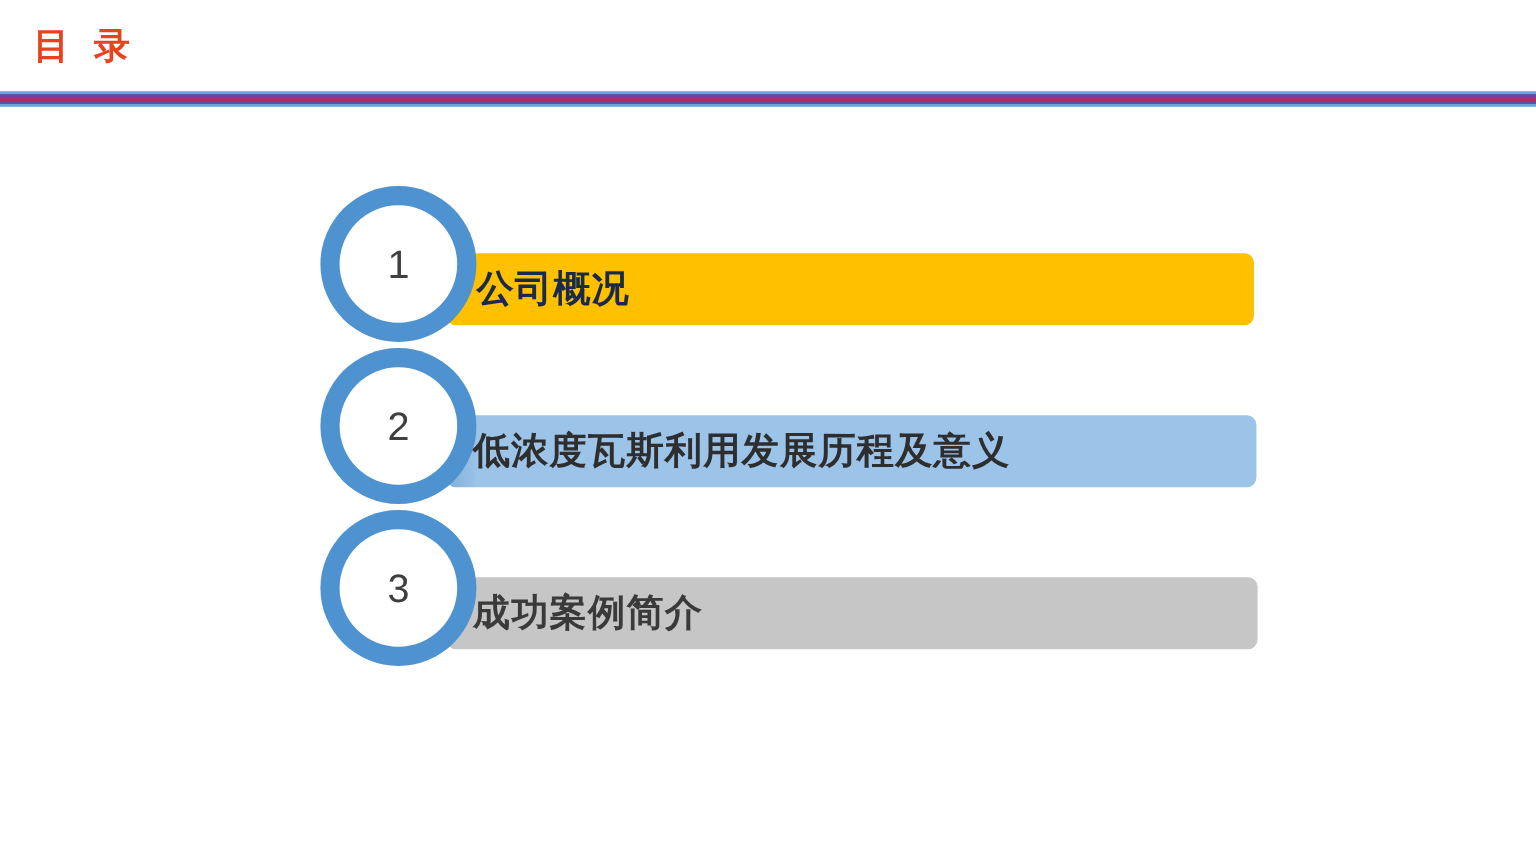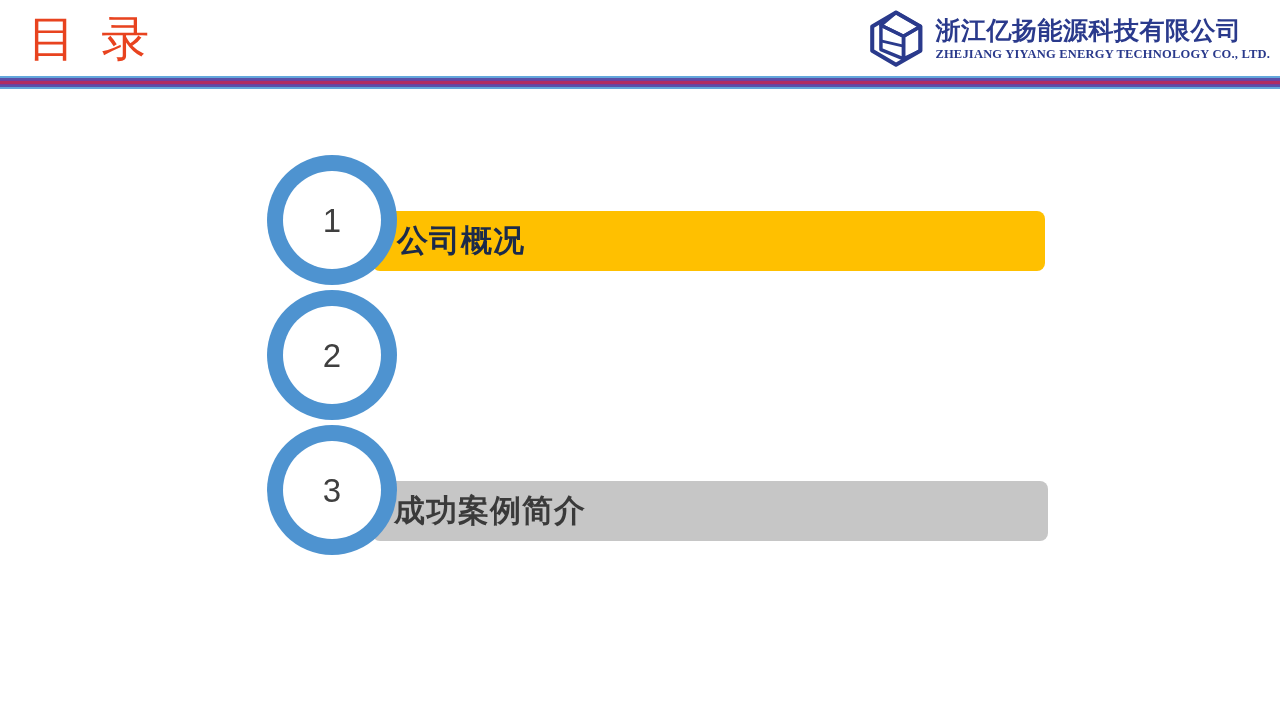--- a/index.html
+++ b/index.html
@@ -25,22 +25,22 @@
     left: 0; top: 0;
     width: 1280px;
     height: 80px;
     background: #ffffff;
   }
 
   #slide-title {
     position: absolute;
     left: 28px;
     top: 16px;
-    font-size: 48px;
-    font-weight: 400;
+    font-size: 30px;
+    font-weight: 700;
     color: #E8431F;
     letter-spacing: 6px;
     line-height: 46px;
     white-space: nowrap;
   }
 
   
   #logo-block {
     position: absolute;
     right: 10px;
@@ -186,54 +186,41 @@
 </style>
 </head>
 <body>
 
 <div id="slide">
 
   <div id="header">
 
     <div id="slide-title">目 录</div>
 
-    <div id="logo-block">
-
-      <svg id="logo-mark" viewBox="0 0 100 100">
-        <polygon points="50,6 92,30 92,72 50,96 9,72 9,30" fill="none" stroke="#2A3A8C" stroke-width="7" stroke-linejoin="round"></polygon>
-        <polygon points="50,6 92,30 63,47 24,28" fill="none" stroke="#2A3A8C" stroke-width="6" stroke-linejoin="round"></polygon>
-        <polygon points="63,47 92,30 92,72 63,86" fill="none" stroke="#2A3A8C" stroke-width="6" stroke-linejoin="round"></polygon>
-        <polygon points="24,28 63,47 63,86 24,70" fill="none" stroke="#2A3A8C" stroke-width="6" stroke-linejoin="round"></polygon>
-        <line x1="24" y1="55" x2="63" y2="64" stroke="#2A3A8C" stroke-width="5"></line>
-      </svg>
-
-      <div id="logo-text">
-        <div id="logo-cn">浙江亿扬能源科技有限公司</div>
-        <div id="logo-en">ZHEJIANG YIYANG ENERGY TECHNOLOGY CO., LTD.</div>
-      </div>
-
-    </div>
   </div>
 
   <div id="divider"></div>
 
   <div id="contents">
 
     <div class="toc-row" id="toc-row-1">
       <div class="toc-bar">
         <span class="toc-bar-label">公司概况</span>
       </div>
       <div class="toc-ring">
         <div class="toc-ring-inner">
           <span class="toc-number">1</span>
         </div>
       </div>
     </div>
 
     <div class="toc-row" id="toc-row-2">
+      <div class="toc-bar">
+        <span class="toc-bar-label">低浓度瓦斯利用发展历程及意义</span>
+      </div>
       <div class="toc-ring">
         <div class="toc-ring-inner">
           <span class="toc-number">2</span>
         </div>
       </div>
     </div>
 
     <div class="toc-row" id="toc-row-3">
       <div class="toc-bar">
         <span class="toc-bar-label">成功案例简介</span>

